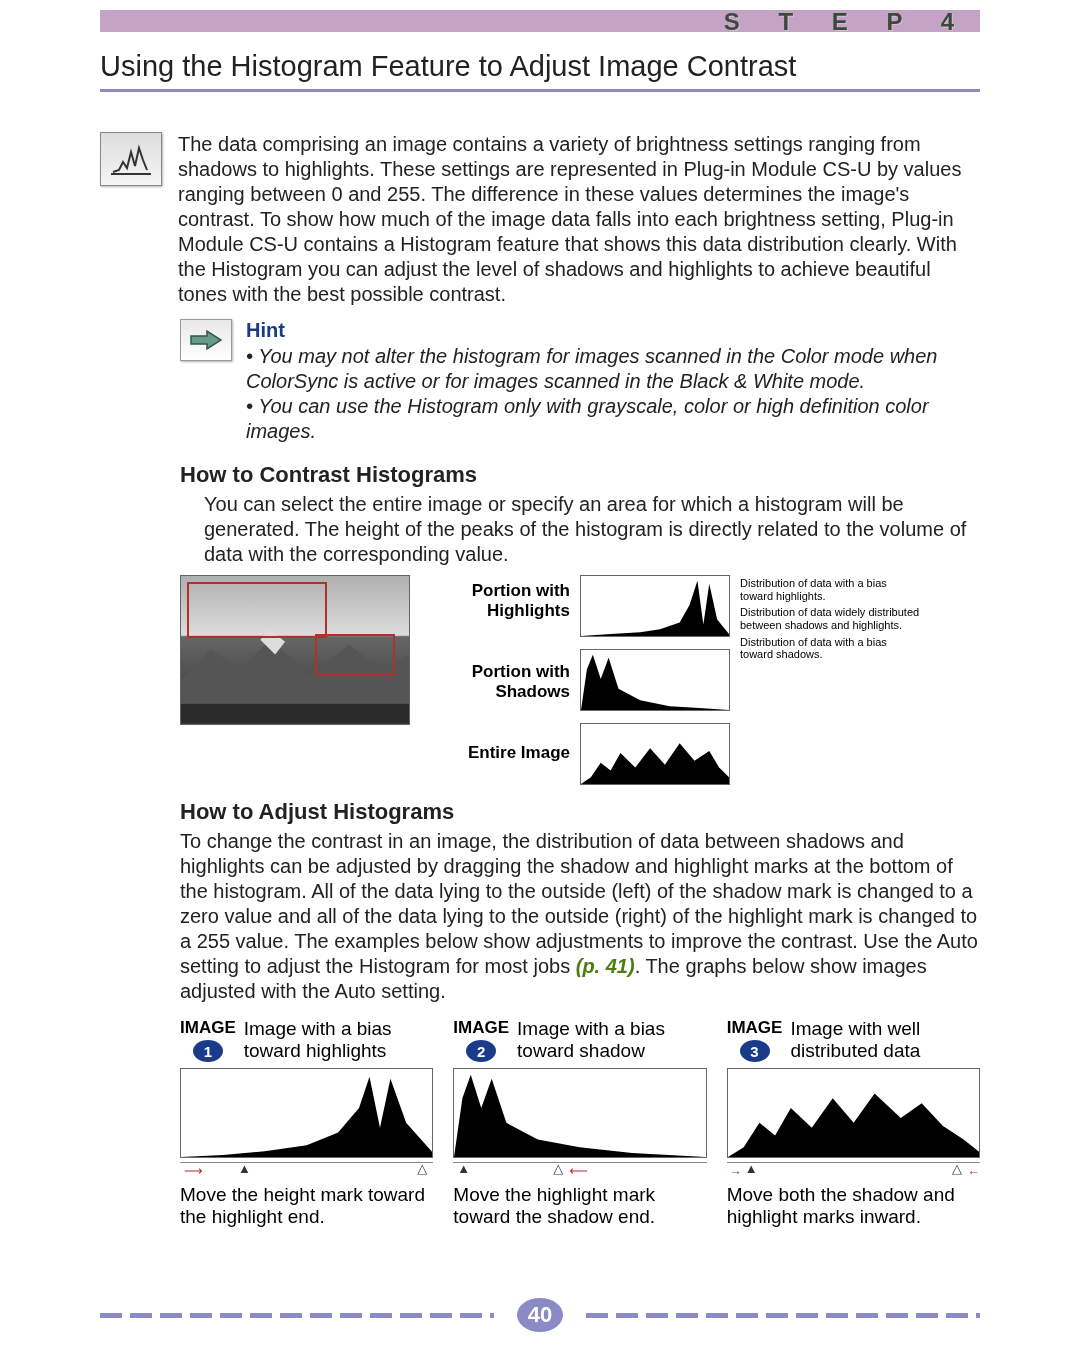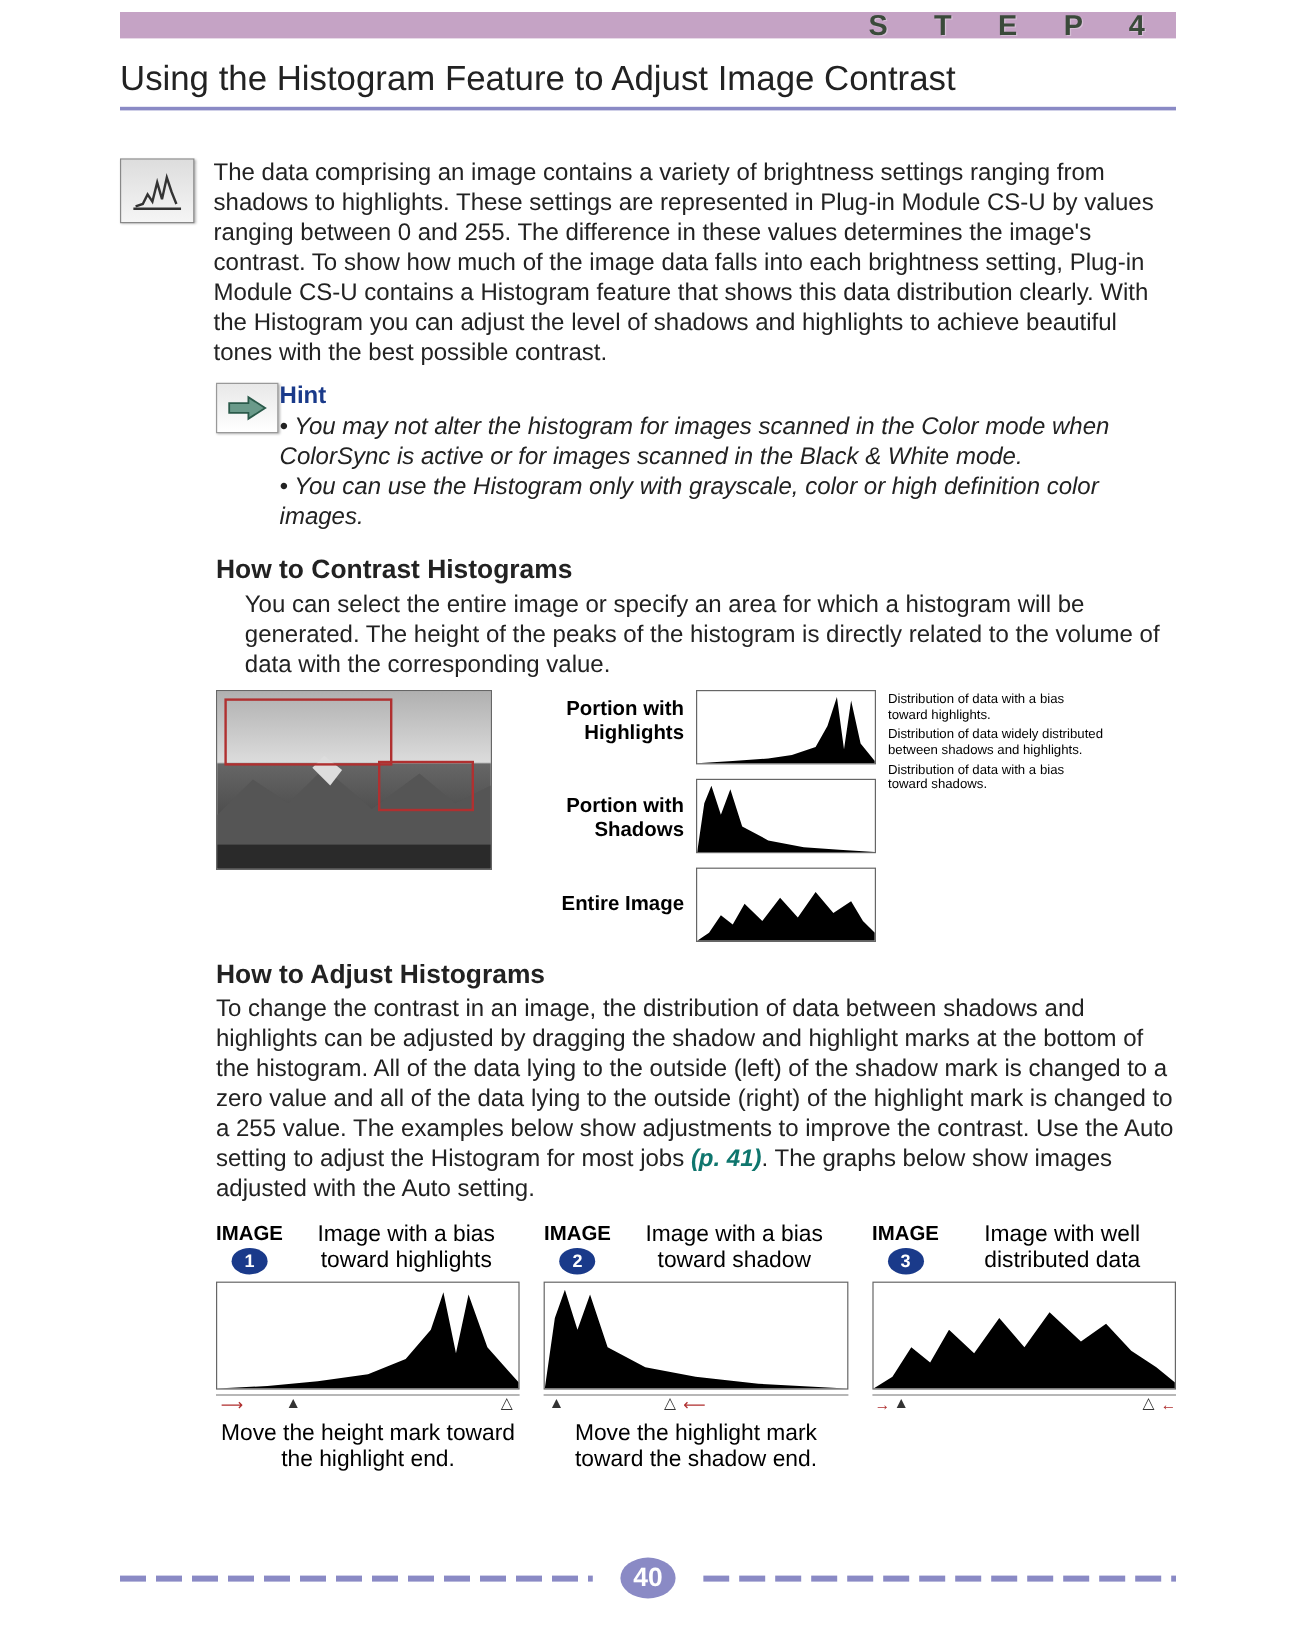--- a/index.html
+++ b/index.html
@@ -69,21 +69,21 @@
   }
   .app-icon-inner svg { width: 100%; height: 100%; }
   .intro-text {
     font-size: 20px;
     line-height: 1.25;
     color: #222;
   }
   .hint-block {
     display: flex;
     align-items: flex-start;
-    gap: 1px;
+    gap: 14px;
     margin: 12px 0 18px 80px;
   }
   .hint-icon {
     width: 52px;
     height: 42px;
     background: linear-gradient(#e8e8e8, #fff);
     border: 1px solid #999;
     box-shadow: 1px 1px 2px rgba(0,0,0,0.3);
     display: flex;
     align-items: center;
@@ -182,29 +182,28 @@
     width: 180px;
     padding-top: 2px;
   }
   .adjust-body {
     font-size: 20px;
     line-height: 1.25;
     color: #222;
     margin: 4px 0 14px 80px;
   }
   .page-ref {
-    color: #0f766e;
+    color: #4d7c0f;
     font-weight: 900;
     font-style: italic;
   }
   .examples-row {
     display: flex;
     gap: 20px;
     margin-left: 80px;
-    text-align: center;
   }
   .example {
     flex: 1;
   }
   .example-head {
     display: flex;
     align-items: flex-start;
     gap: 8px;
     margin-bottom: 6px;
   }
@@ -438,20 +437,21 @@
         <svg viewBox="0 0 240 90" preserveAspectRatio="none" width="100%" height="100%">
             <polygon points="0,90 15,80 30,55 45,68 60,40 80,60 100,30 120,55 140,25 165,50 185,35 205,58 225,72 240,85 240,90" fill="#000"></polygon>
           </svg>
       </div>
       <div class="slider-track">
         <span class="arrow-red" style="left:2px">→</span>
         <span class="slider-mark" style="left:18px">▲</span>
         <span class="slider-mark" style="right:18px">△</span>
         <span class="arrow-red" style="right:2px">←</span>
       </div>
+      <div class="example-caption">Move both the shadow and highlight marks inward.</div>
     </div>
 
   </div>
 
   <div class="footer">
     <div class="dash-line"></div>
     <div class="page-num">40</div>
     <div class="dash-line"></div>
   </div>
 

